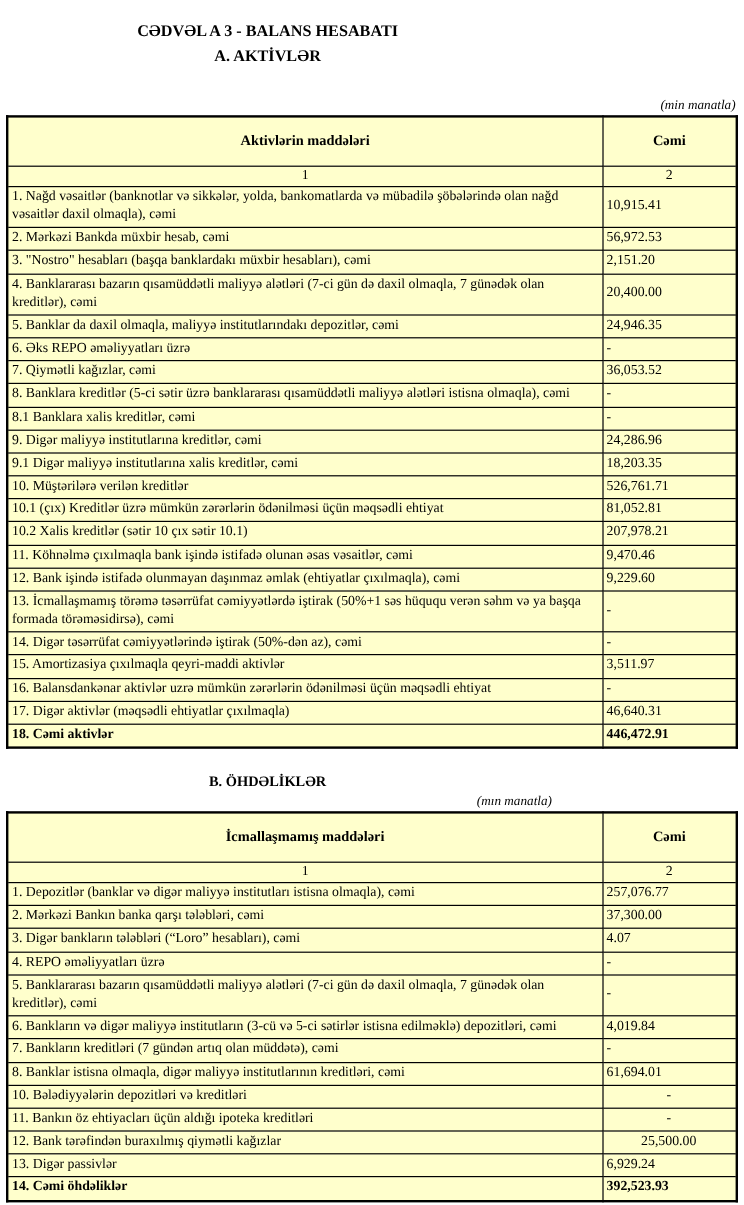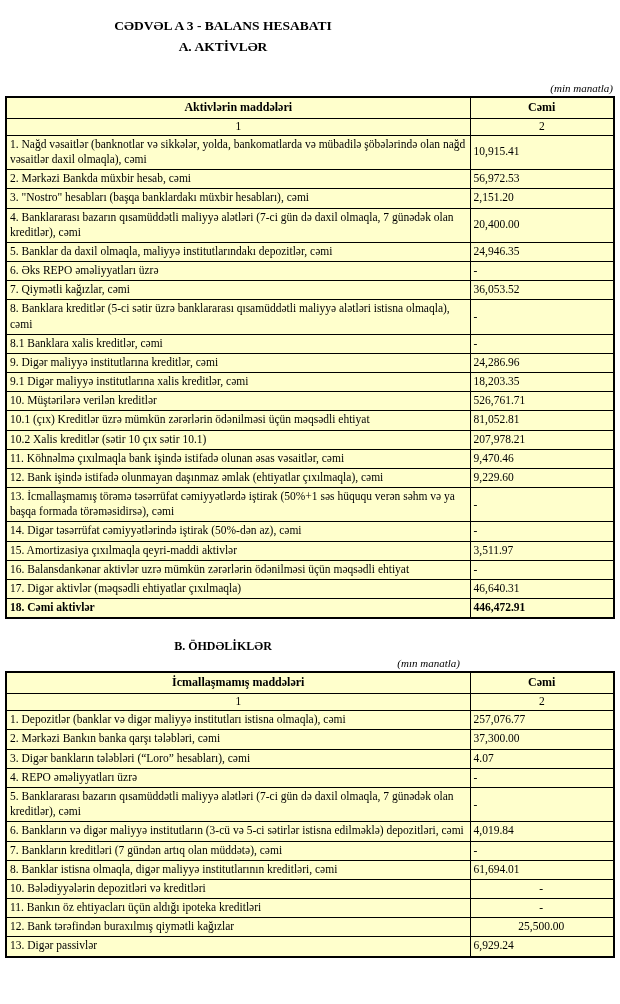--- a/index.html
+++ b/index.html
@@ -53,23 +53,23 @@
     background: var(--cell-bg, #FFFFCC);
     font-size: 11.5px;
     line-height: 1.32;
     padding: 1px 3px 2px 3px;
     vertical-align: middle;
   }
   .data-table th {
     font-weight: 700;
     text-align: center;
     font-size: 12px;
-    padding: 2px 3px;
-  }
-  th.value-col { width: 144px; }
+    padding: 12px 3px;
+  }
+  th.value-col { width: 112px; }
   .data-table .subheader td {
     text-align: center;
     padding: 0 3px 1px 3px;
   }
   .data-table td.value-cell {
     text-align: left;
     padding-right: 4px;
     white-space: nowrap;
   }
   .data-table td.center-val { text-align: center; }
@@ -247,16 +247,20 @@
           <td class="value-cell center-val">-</td>
         </tr>
         <tr>
           <td class="label-cell">12. Bank tərəfindən buraxılmış qiymətli kağızlar</td>
           <td class="value-cell center-val">25,500.00</td>
         </tr>
         <tr>
           <td class="label-cell">13. Digər passivlər</td>
           <td class="value-cell">6,929.24</td>
         </tr>
+        <tr class="total-row">
+          <td class="label-cell">14. Cəmi öhdəliklər</td>
+          <td class="value-cell">392,523.93</td>
+        </tr>
       </tbody>
   </table>
 
 </div>
 
 </body></html>

